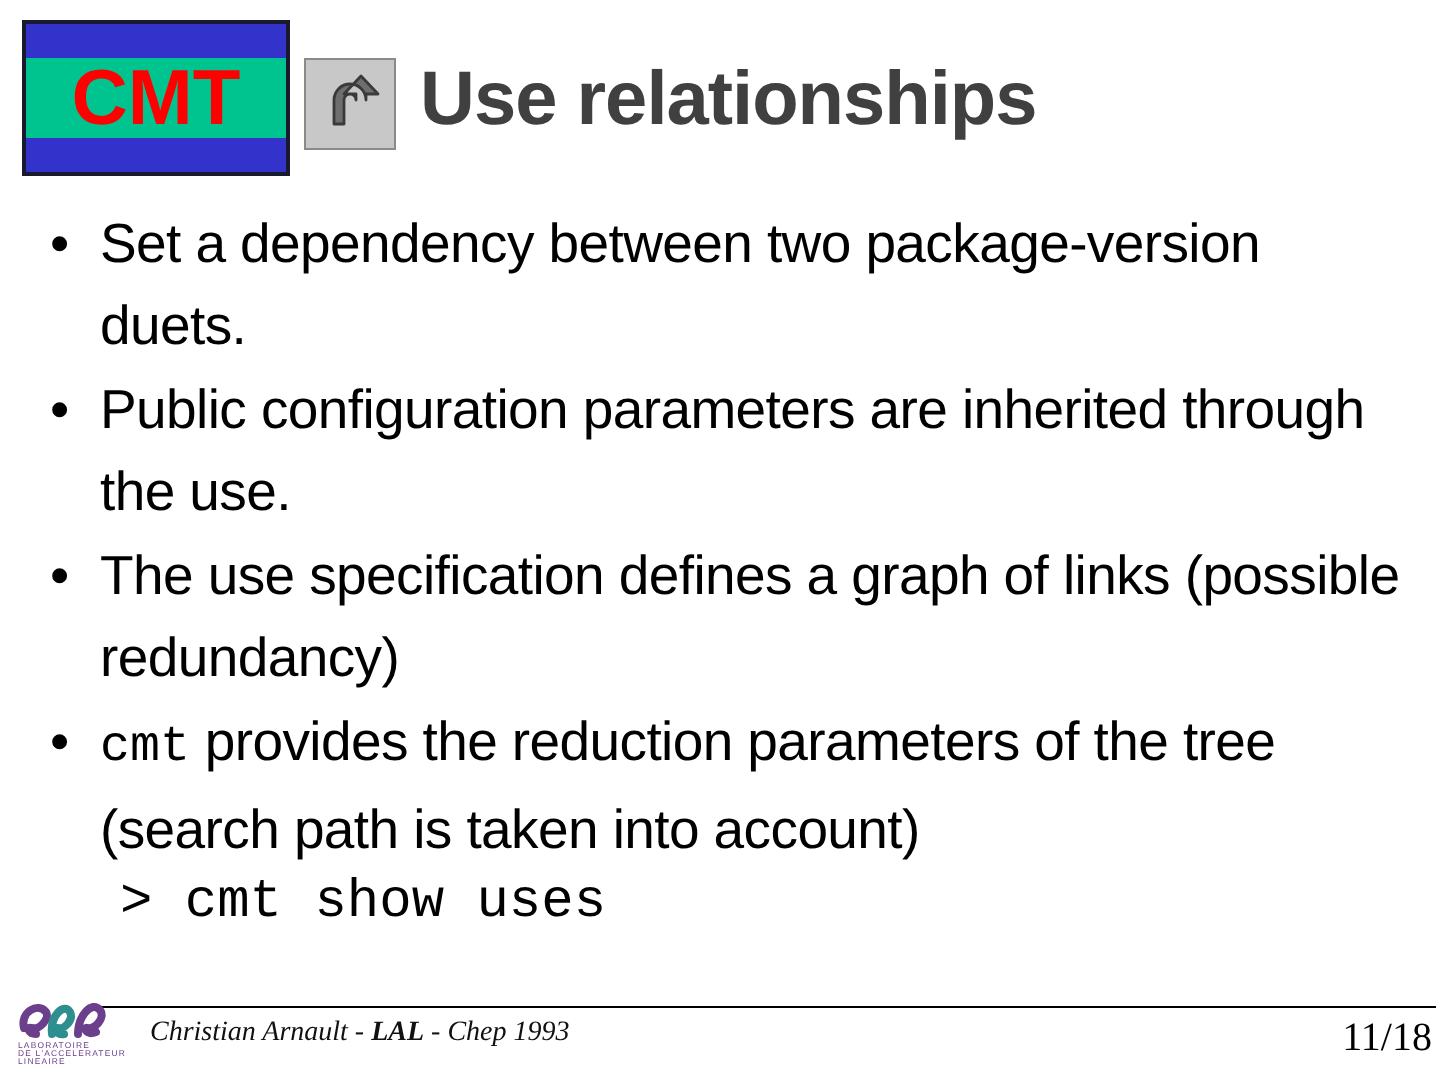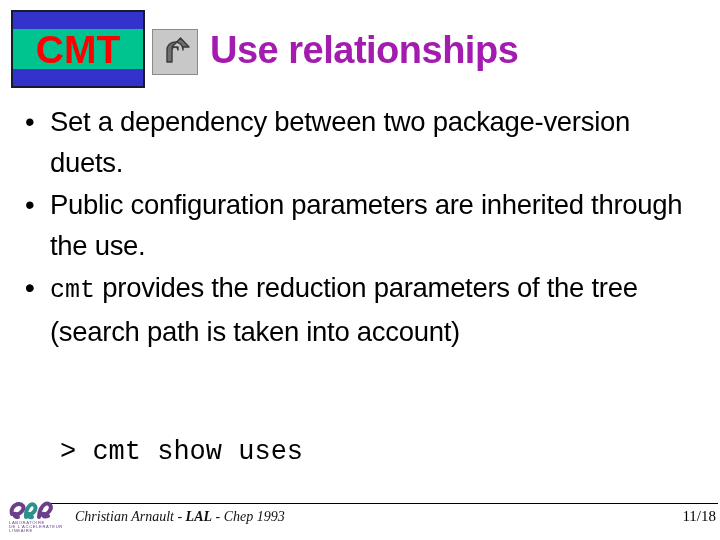--- a/index.html
+++ b/index.html
@@ -73,21 +73,21 @@
     align-items: center;
     justify-content: center;
   }
 
   #slide-title {
     position: absolute;
     left: 210px;
     top: 27px;
     font-size: 38px;
     font-weight: bold;
-    color: #a21caf;
+    color: #404040;
     letter-spacing: -0.5px;
     line-height: 46px;
     white-space: nowrap;
   }
 
   
   #bullet-list {
     position: absolute;
     left: 0;
     top: 101px;
@@ -164,21 +164,21 @@
   }
   #footer-credit .org {
     font-weight: bold;
     font-style: italic;
   }
   #page-number {
     position: absolute;
     right: 4px;
     top: 18px;
     font-family: "Liberation Serif", serif;
-    font-size: 15px;
+    font-size: 20px;
     color: #000000;
   }
 </style>
 </head>
 <body>
 
 <div id="slide-header">
 
   <div id="cmt-logo">
     <div class="logo-bar"></div>
@@ -202,20 +202,21 @@
     <span>Set a dependency between two package-version duets.</span>
   </div>
 
   <div class="bullet-item">
     <span class="bullet-marker">•</span>
     <span>Public configuration parameters are inherited through the use.</span>
   </div>
 
   <div class="bullet-item">
     <span class="bullet-marker">•</span>
+    <span>The use specification defines a graph of links (possible redundancy)</span>
   </div>
 
   <div class="bullet-item">
     <span class="bullet-marker">•</span><span class="mono-inline">cmt</span><span> provides the reduction parameters of the tree (search path is taken into account)</span>
   </div>
 
 </div>
 
 <div id="command-line">&gt; cmt show uses</div>
 

